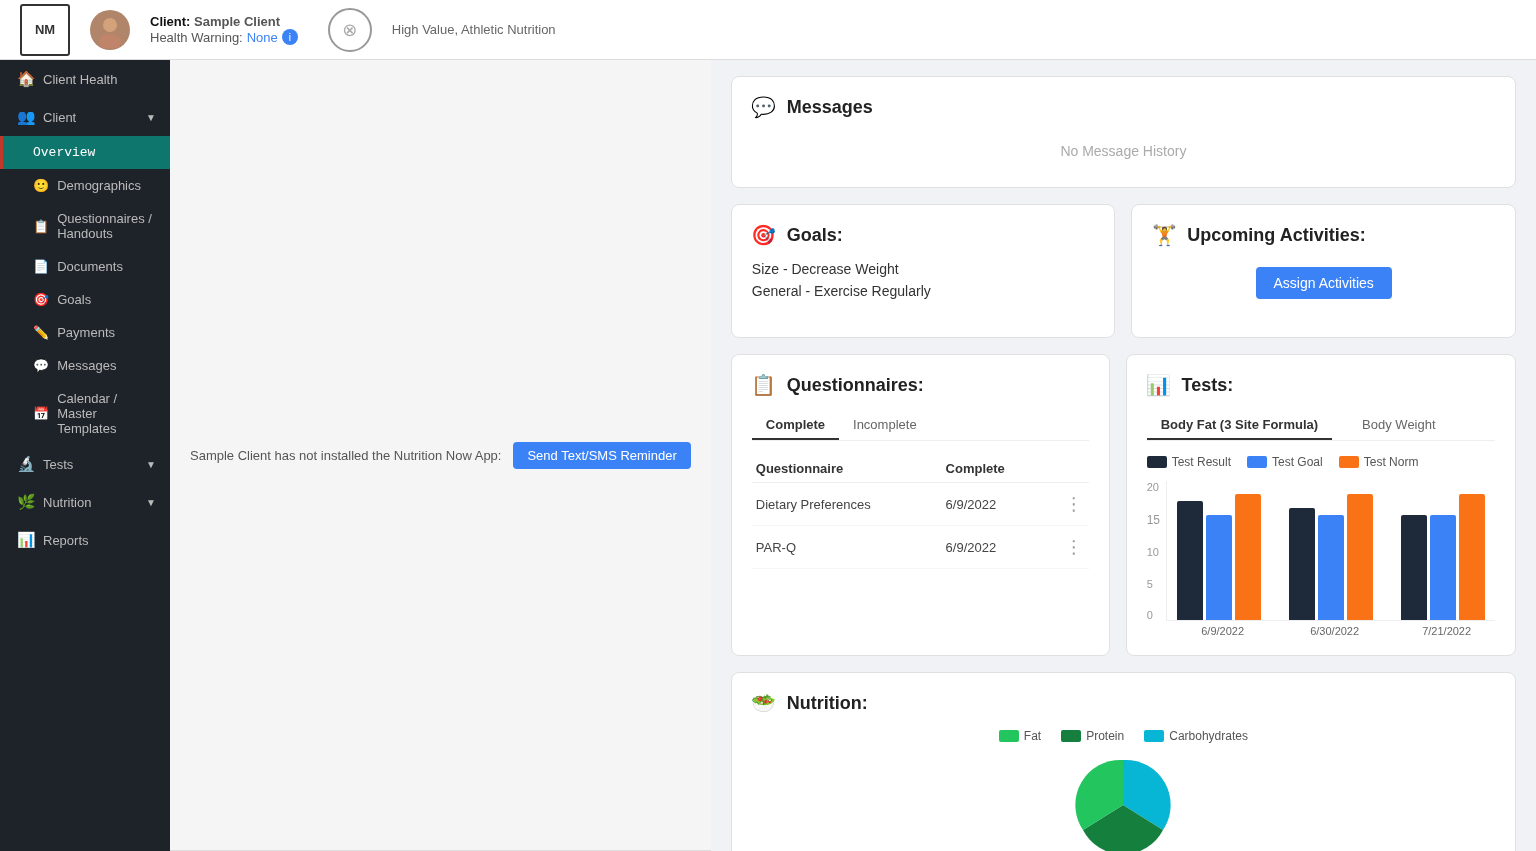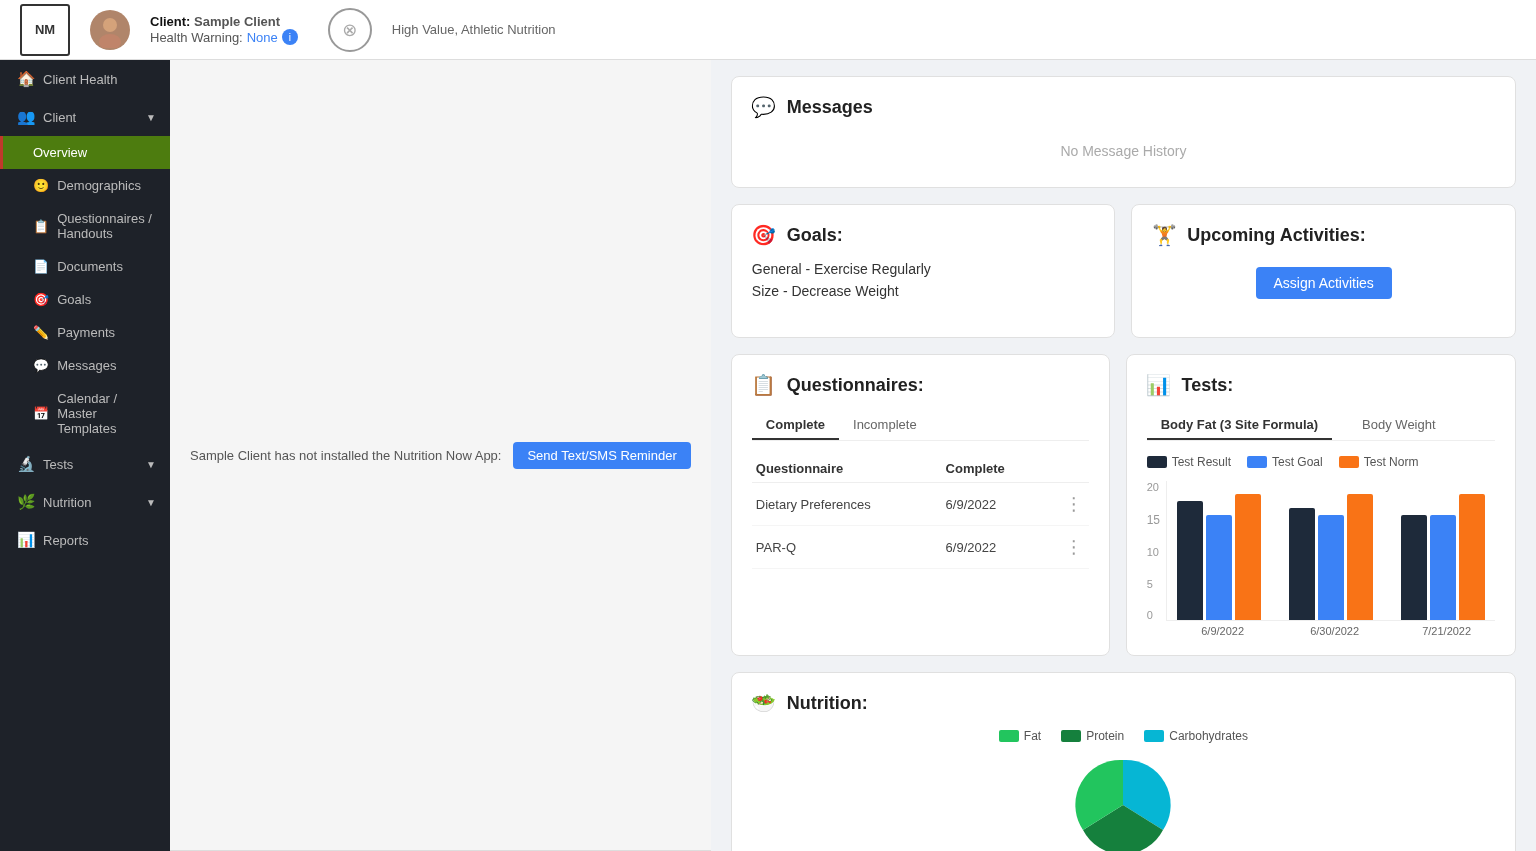--- a/index.html
+++ b/index.html
@@ -72,21 +72,21 @@
     .sidebar-item .item-icon { font-size: 15px; width: 18px; text-align: center; flex-shrink: 0; }
     .sidebar-item .chevron { margin-left: auto; font-size: 10px; }
     .sidebar-sub-item {
       display: flex; align-items: center; gap: 8px;
       padding: 9px 14px 9px 30px;
       cursor: pointer;
       font-size: 13px;
       color: #bbb;
       border-left: 3px solid transparent;
     }
-    .sidebar-sub-item.active { background: #4d7c0f; color: #fff; border-left-color: #c0392b; }
+    .sidebar-sub-item.active { background: #0f766e; color: #fff; border-left-color: #c0392b; font-family: Liberation Mono, monospace; }
 
     
     .main-content {
       flex: 1;
       overflow-y: auto;
       padding: 0;
       display: flex;
       flex-direction: row;
       justify-content: flex-end;
     }
@@ -332,22 +332,22 @@
         <div class="empty-msg">No Message History</div>
       </div>
 
       <div class="two-col">
 
         <div class="card">
           <div class="card-title">
             <span class="icon" style="color:#e879a0;">🎯</span>
             <span>Goals:</span>
           </div>
+          <div class="goal-item">Size - Decrease Weight</div>
           <div class="goal-item">General - Exercise Regularly</div>
-          <div class="goal-item">Size - Decrease Weight</div>
         </div>
 
         <div class="card">
           <div class="card-title">
             <span class="icon" style="color:#a855f7;">🏋️</span>
             <span>Upcoming Activities:</span>
           </div>
           <button class="assign-btn">Assign Activities</button>
         </div>
 

